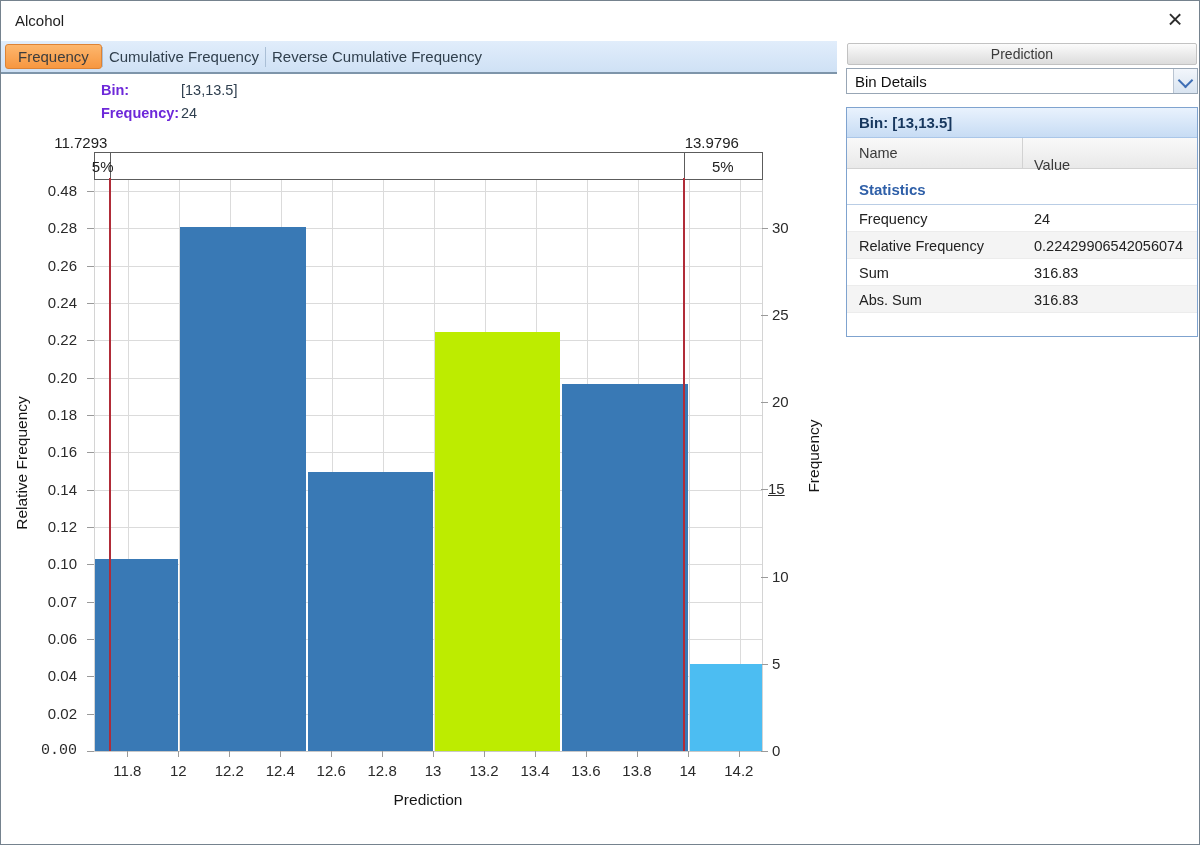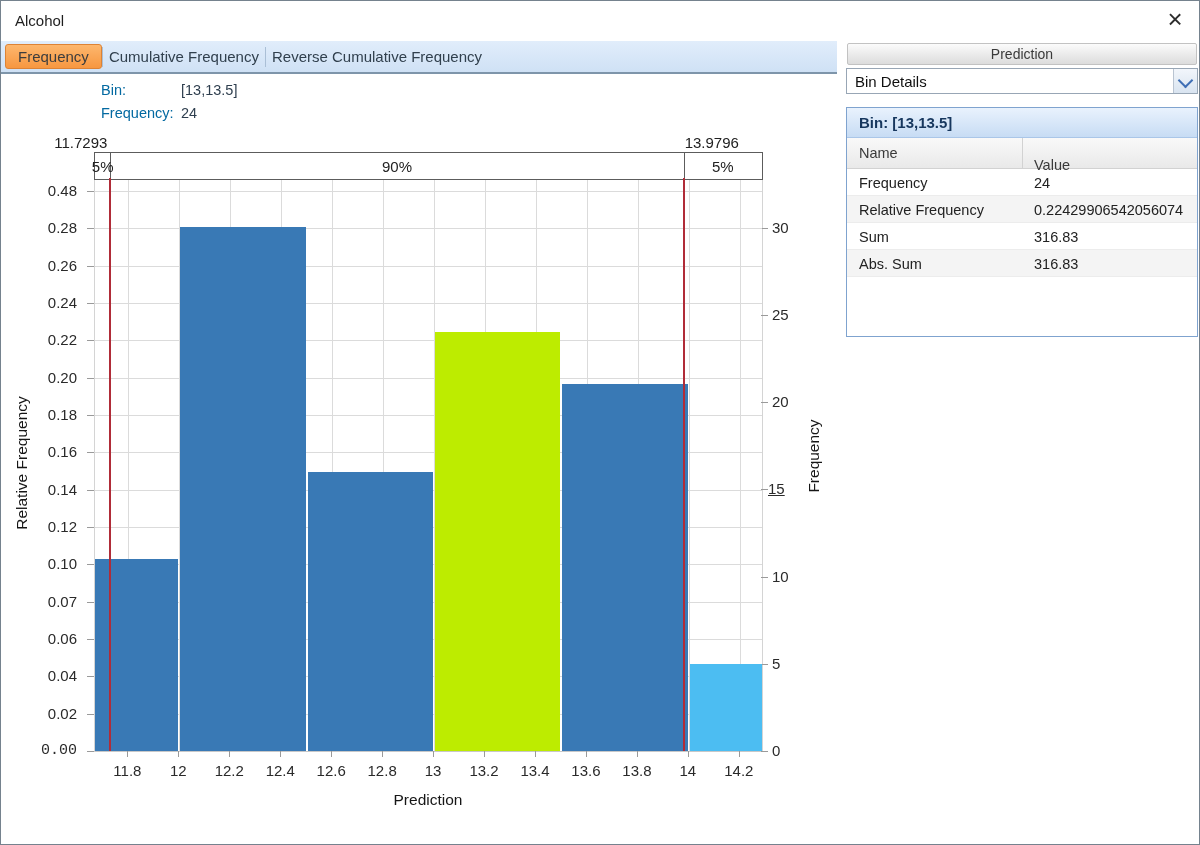--- a/index.html
+++ b/index.html
@@ -16,21 +16,21 @@
           background:linear-gradient(#e1edfb,#cfe1f5);border-bottom:2px solid #7e95aa;
           display:flex;align-items:center;}
   .tab{font-size:15px;color:#31404e;padding:0 6px;cursor:pointer;white-space:nowrap;}
   .tab.active{background:linear-gradient(#fdb76e,#f79740);border:1px solid #dd8335;border-radius:3px;
               margin-left:4px;height:23px;line-height:23px;padding:0 12px;color:#3d3d3d;}
   .tab-sep{width:1px;height:20px;background:#aabfd6;}
 
   
   #chart{position:absolute;left:0;top:0;width:1198px;height:843px;}
   .tt-row{position:absolute;left:100px;display:flex;font-size:14.5px;}
-  .tt-label{font-weight:normal;color:#0369a1;width:80px;}
+  .tt-label{font-weight:bold;color:#6d28d9;width:80px;}
   .tt-value{color:#2e3e4e;}
 
   #plot{position:absolute;left:93px;top:177px;width:667px;height:573px;overflow:hidden;background:#fff;
         border-left:1px solid #d4d4d4;border-right:1px solid #d4d4d4;border-bottom:1px solid #c8c8c8;}
   .grid-v{position:absolute;top:0;bottom:0;width:1px;background:#dbdbdb;z-index:1;}
   .grid-h{position:absolute;left:0;right:0;height:1px;background:#dbdbdb;z-index:1;}
   .bar{position:absolute;z-index:2;cursor:pointer;}
   .marker{position:absolute;top:0;bottom:0;width:2px;background:#b02c38;z-index:3;}
 
   .tick-x{position:absolute;width:1px;height:6px;background:#9a9a9a;}
@@ -216,21 +216,20 @@
       <div class="tick-r" style="left: 760px; top: 401.014px;"></div>
       <div class="yrlab" style="left: 771px; top: 392.014px;">20</div>
       <div class="tick-r" style="left: 760px; top: 313.768px;"></div>
       <div class="yrlab" style="left: 771px; top: 304.768px;">25</div>
       <div class="tick-r" style="left: 760px; top: 226.521px;"></div>
       <div class="yrlab" style="left: 771px; top: 217.521px;">30</div>
       <div class="band" style="left: 93px; top: 151px; width: 667px; height: 26px;">
         <div class="band-div" style="left: 15.3629px;"></div>
         <div class="band-div" style="left: 588.682px;"></div>
         <div class="band-label" style="left: 0px; width: 15.3629px;">5%</div>
-        <div class="band-label" style="left: 15.3629px; width: 573.319px;">90%</div>
         <div class="band-label" style="left: 588.682px; width: 78.3177px;">5%</div>
       </div>
       <div class="band-val" style="left: -43.6371px; top: 133px; width: 150px; text-align: right;">11.7293</div>
       <div class="band-val" style="left: 683.682px; top: 133px; width: 150px;">13.9796</div>
     </div>
 
   <div class="pred-header">Prediction</div>
 
   <div class="combo">
     <span class="combo-text">Bin Details</span>
@@ -239,20 +238,21 @@
     </span>
   </div>
 
   <div class="details">
     <div class="d-title">Bin: [13,13.5]</div>
     <div class="d-cols">
       <span class="d-col-name">Name</span>
       <span class="d-col-sep"></span>
       <span class="d-col-value">Value</span>
     </div>
+    <div class="d-group">Statistics</div>
 
     <div class="d-row">
       <span class="n">Frequency</span>
       <span class="v">24</span>
     </div>
     <div class="d-row alt">
       <span class="n">Relative Frequency</span>
       <span class="v">0.22429906542056074</span>
     </div>
     <div class="d-row">

